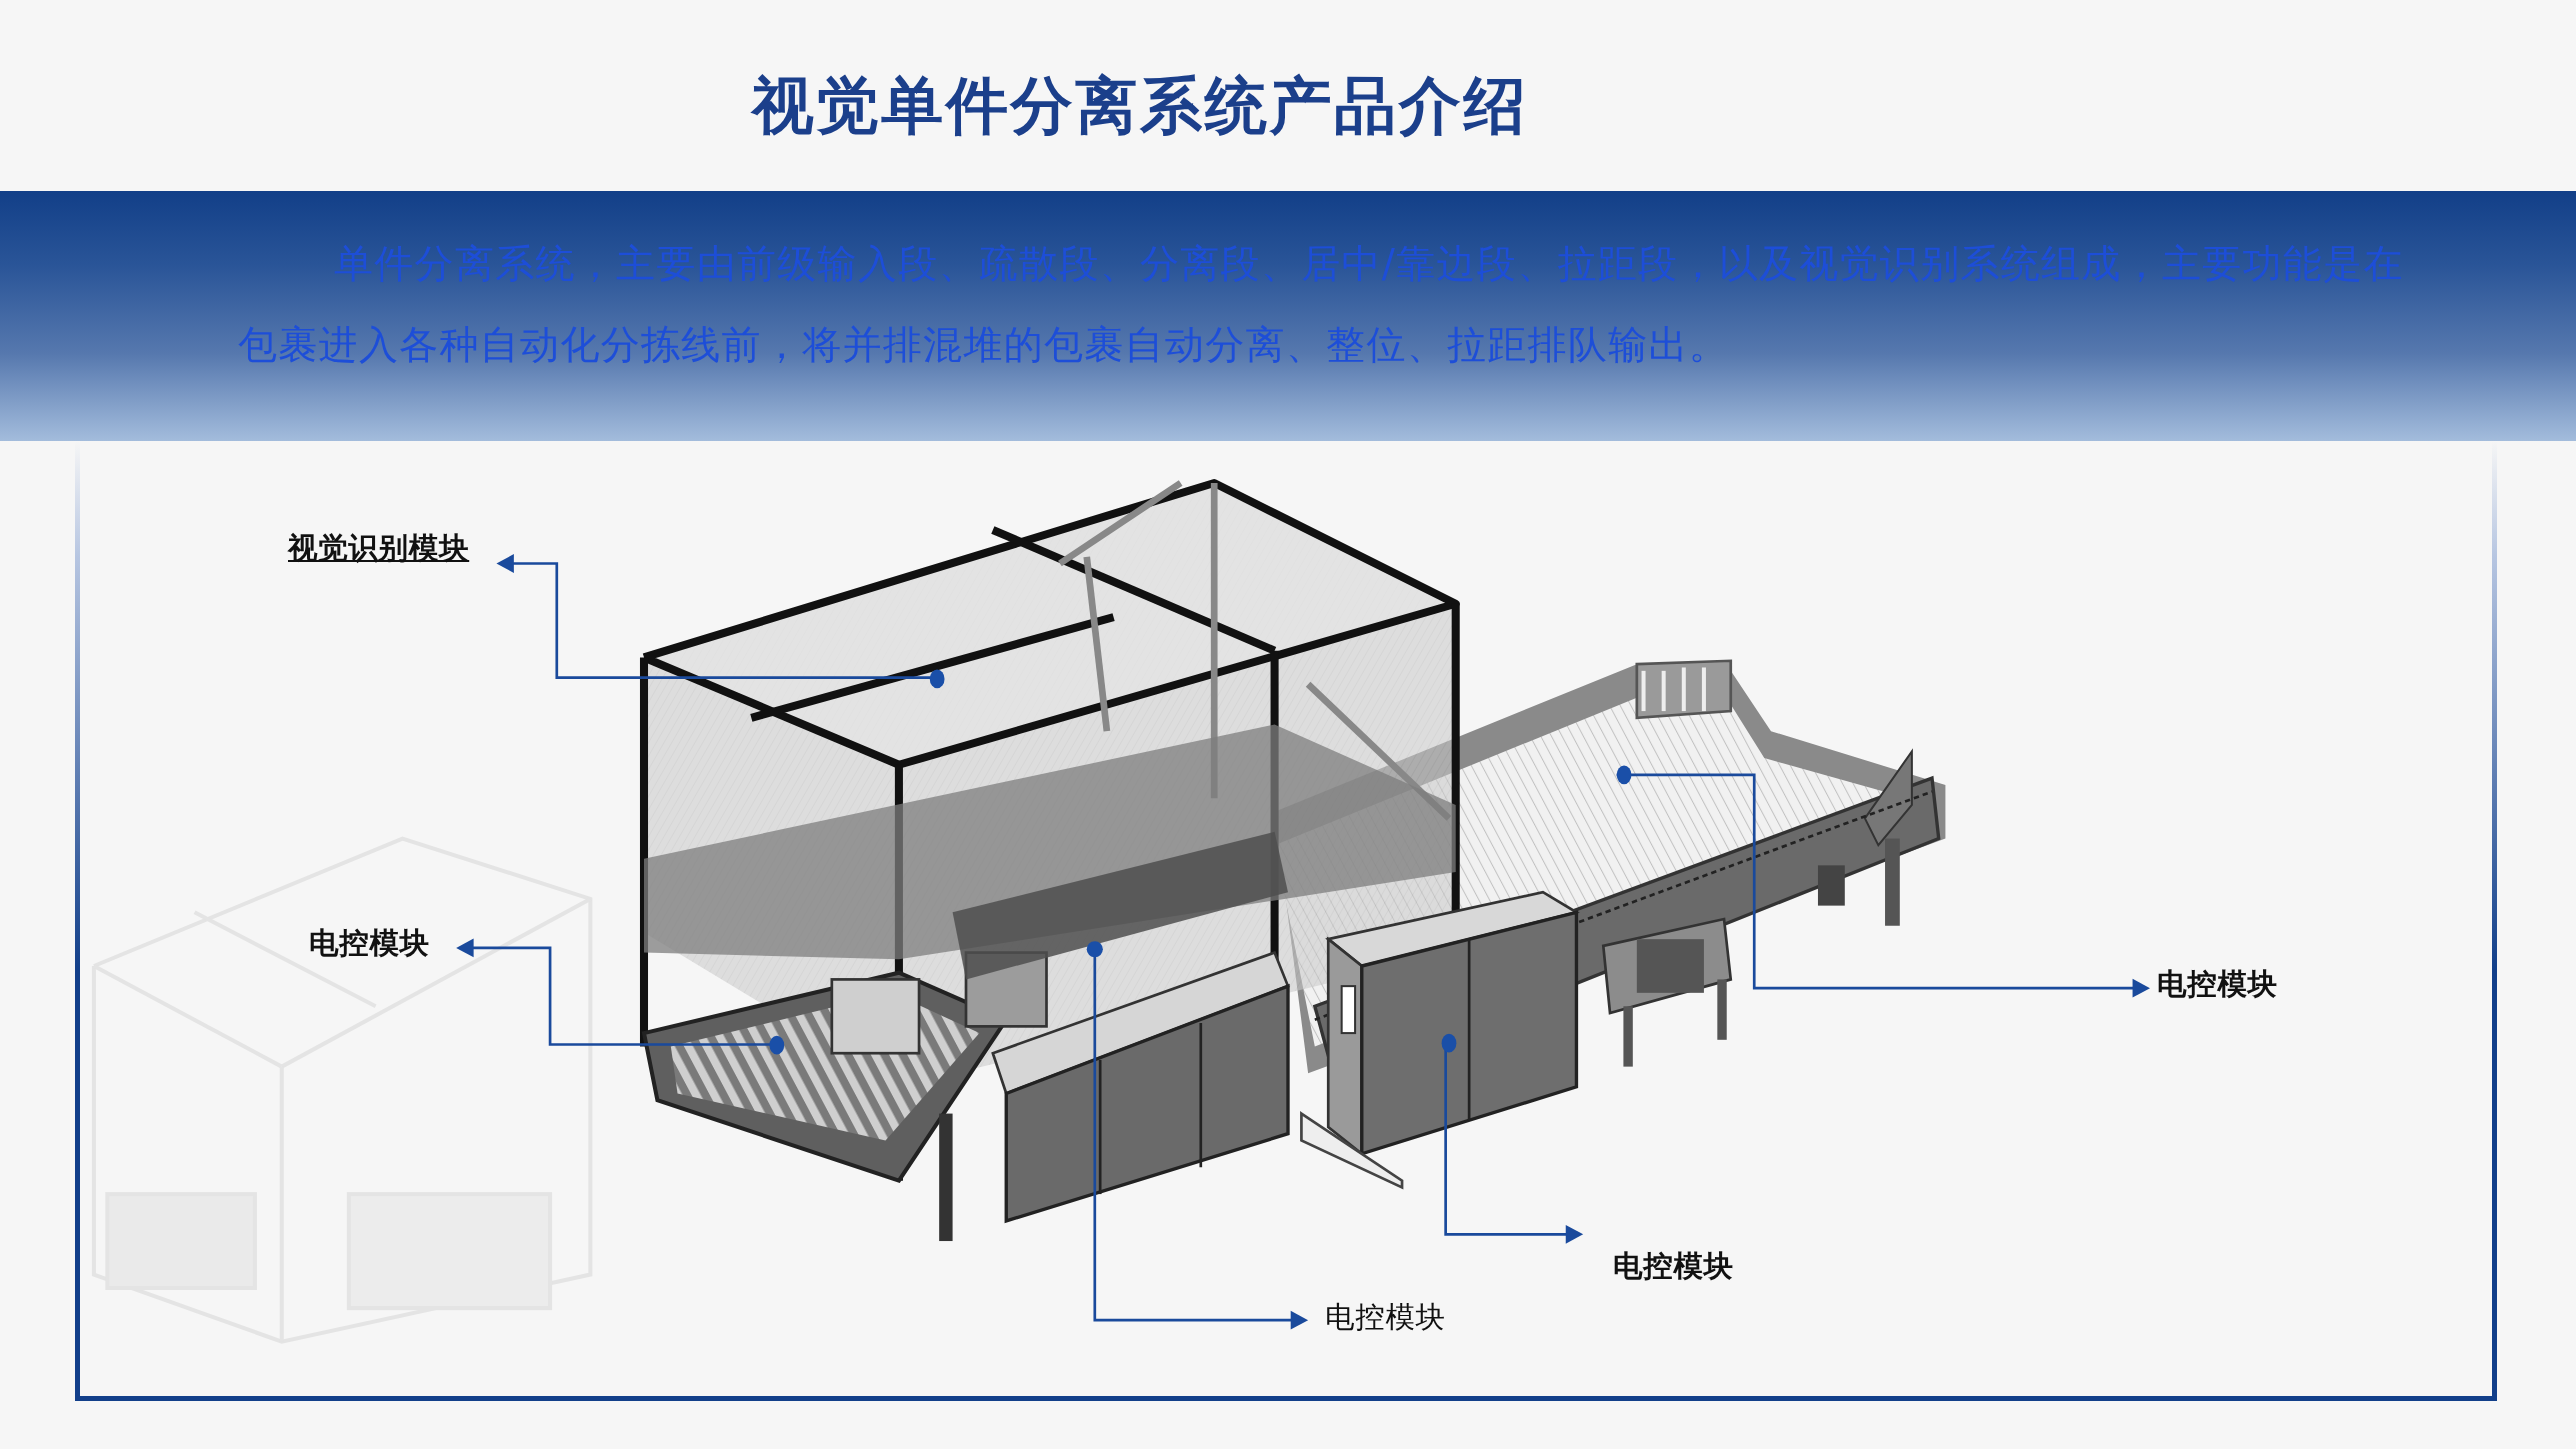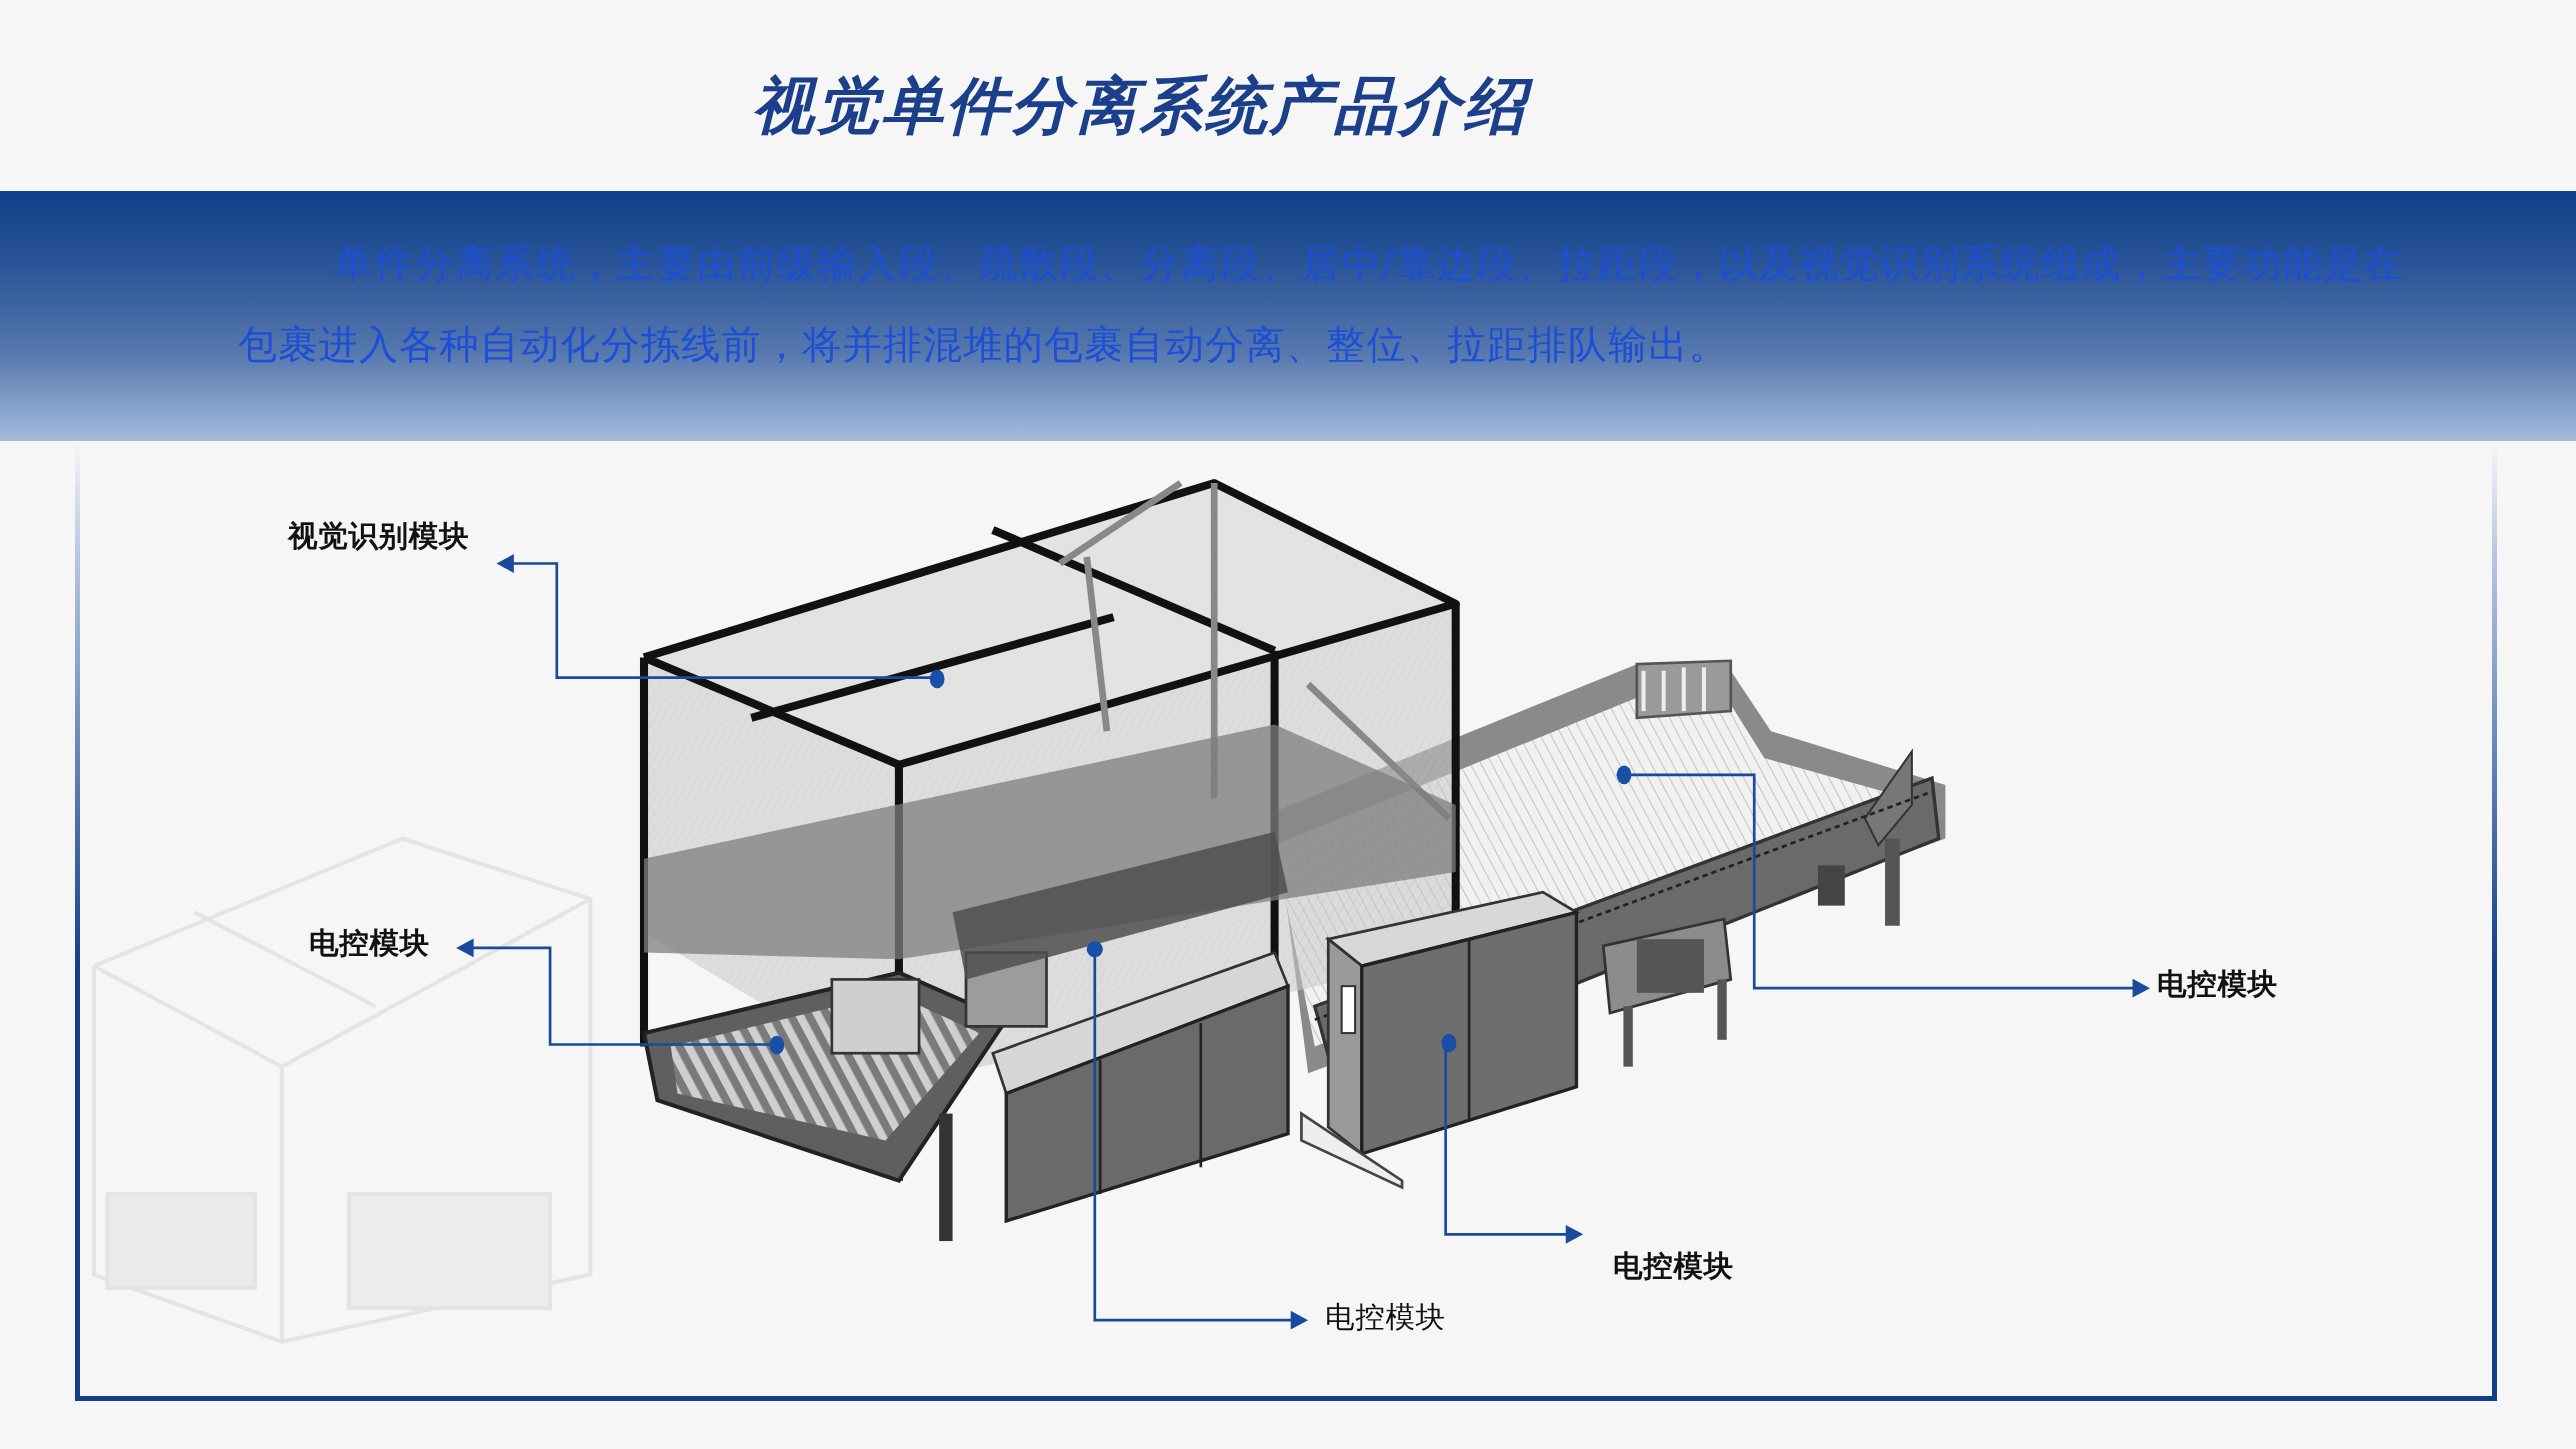--- a/index.html
+++ b/index.html
@@ -3,21 +3,21 @@
 <meta charset="utf-8">
 <style>
   html, body { margin:0; padding:0; }
   body {
     width:2576px; height:1449px; position:relative; overflow:hidden;
     background:#f6f6f6;
     font-family:"DejaVu Sans","Liberation Sans",sans-serif;
   }
   .title {
     position:absolute; left:0; top:64px; width:2280px; text-align:center;
-    font-size:62px; font-weight:bold; color:#1b3f8b; letter-spacing:2.7px;font-style:italic;
+    font-size:62px; font-weight:bold; color:#1b3f8b; letter-spacing:2.7px;
   }
   .band {
     position:absolute; left:0; top:191px; width:2576px; height:250px;
     background:linear-gradient(to bottom,#123f88 0%,#2a5598 30%,#5678ae 65%,#a3bcdc 100%);
   }
   .band-text {
     position:absolute; left:238px; top:223px; width:2180px;
     color:#1d4ed8; font-size:39px; line-height:81px; letter-spacing:1.3px;
     text-indent:96px;
   }
@@ -173,19 +173,19 @@
 
     <g fill="#1a4fa8">
       <ellipse cx="1397" cy="1012" rx="11" ry="14"></ellipse>
       <ellipse cx="1158" cy="1558" rx="11" ry="14"></ellipse>
       <ellipse cx="2421" cy="1155" rx="11" ry="14"></ellipse>
       <ellipse cx="2160" cy="1555" rx="11" ry="14"></ellipse>
       <ellipse cx="1632" cy="1415" rx="12" ry="12"></ellipse>
     </g>
   </svg>
 
-  <div class="label" style="left:288px; top:517px;">视觉识别模块</div>
+  <div class="label" style="left:288px; top:529px;text-decoration:underline;">视觉识别模块</div>
   <div class="label" style="left:309px; top:924px;">电控模块</div>
   <div class="label" style="left:2157px; top:965px;">电控模块</div>
   <div class="label" style="left:1613px; top:1211px;margin-top:36px;">电控模块</div>
   <div class="label light" style="left:1325px; top:1298px;">电控模块</div>
 </div>
 
 
 </body></html>

